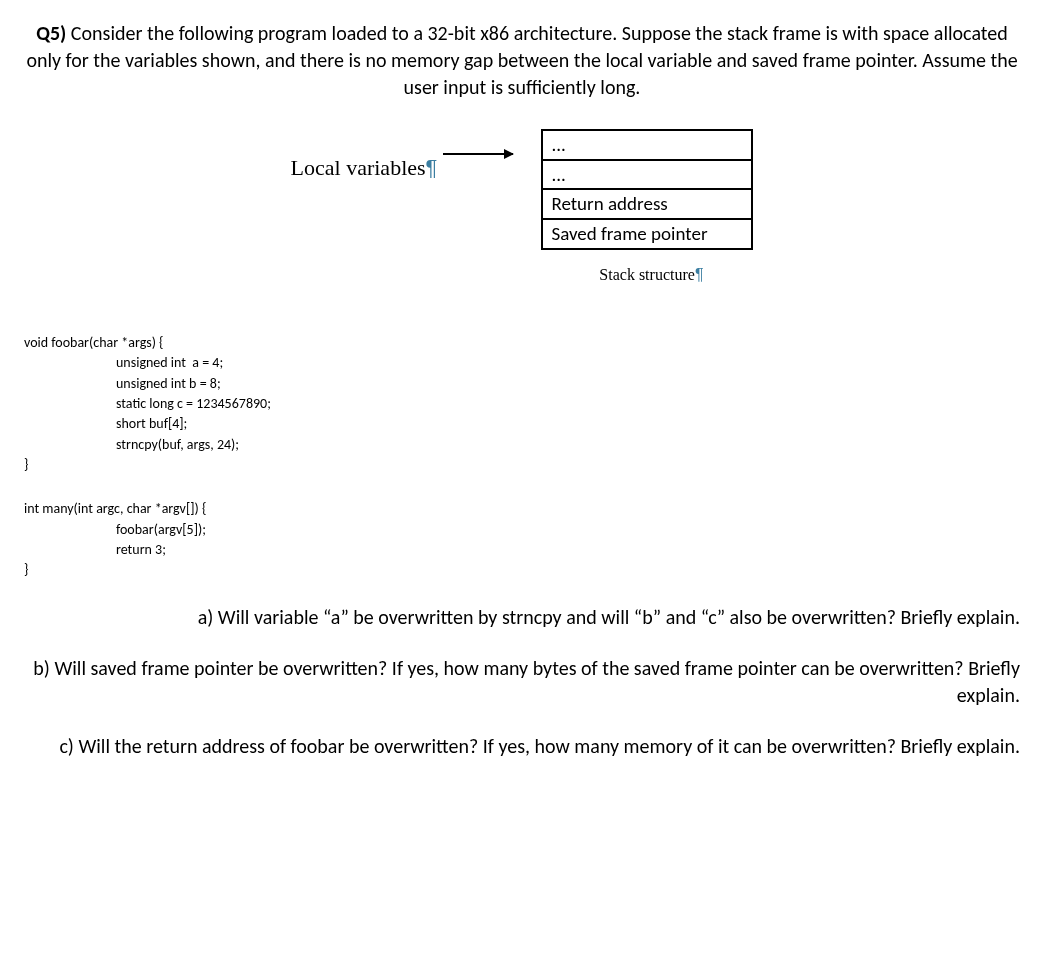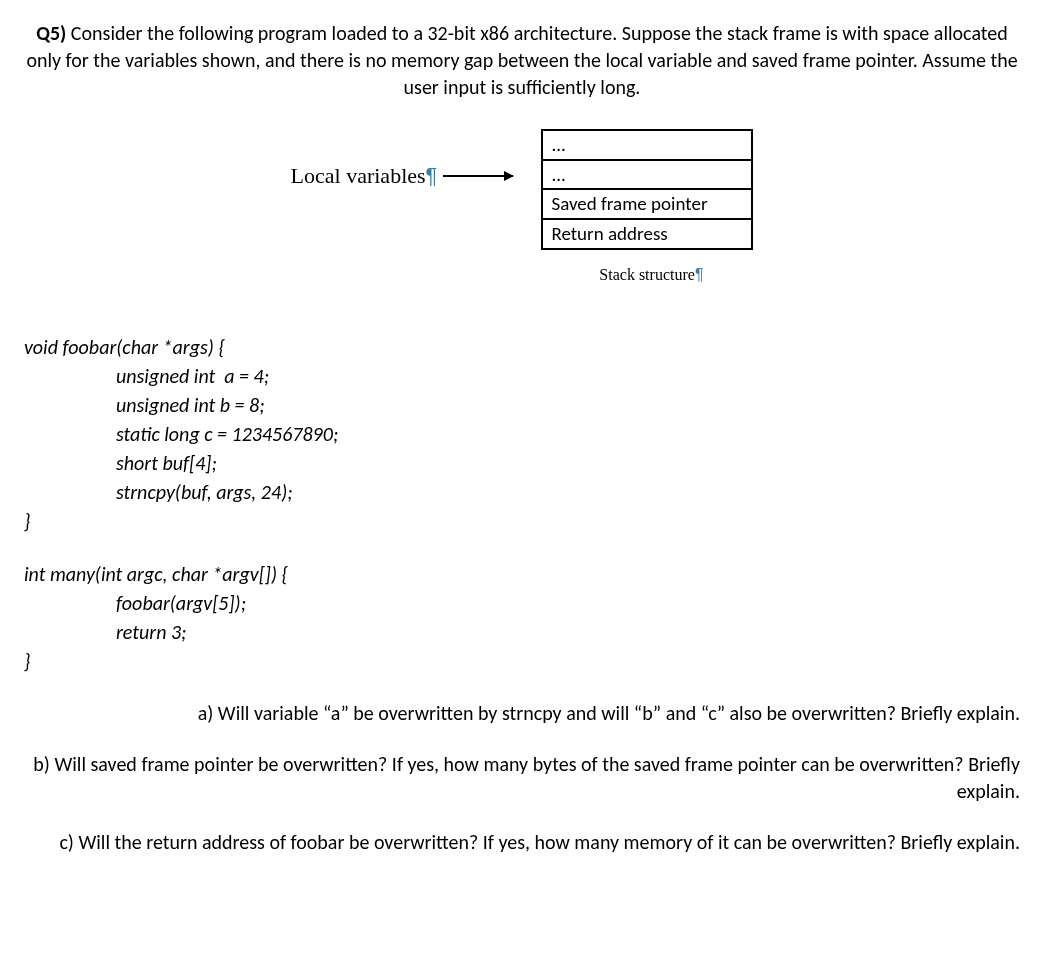--- a/index.html
+++ b/index.html
@@ -16,22 +16,21 @@
     .question-label { font-weight: bold; }
     .diagram-area {
       display: flex;
       justify-content: center;
       align-items: flex-start;
       margin: 28px 0 48px 0;
       position: relative;
     }
     .diagram-left {
       display: flex;
-      align-items: center;
-      margin-top: 32px;
+      margin-top: 24px;
       margin-right: 16px;
     }
     .local-var-label {
       font-family: "Times New Roman", serif;
       font-size: 22px;
     }
     .pilcrow {
       color: #3b7ea1;
       font-family: Arial, sans-serif;
     }
@@ -66,25 +65,24 @@
     .stack-caption {
       font-family: "Times New Roman", serif;
       font-size: 16px;
       text-align: center;
       margin-top: 14px;
       padding-left: 20px;
     }
     .stack-block { display: flex; flex-direction: column; }
     .code-block {
       font-family: Calibri, Arial, sans-serif;
-      font-size: 20px;
+      font-size: 14px;
       line-height: 1.45;
       margin-bottom: 24px;
       white-space: pre;
-      font-style: italic;
     }
     .indent { padding-left: 92px; display: inline-block; }
     .question-part { margin-bottom: 24px; text-align: right; }
   </style>
 </head>
 <body>
 
 <div class="question-intro">
   <span class="question-label">Q5)</span><span> Consider the following program loaded to a 32-bit x86 architecture. Suppose the stack frame is with space allocated only for the variables shown, and there is no memory gap between the local variable and saved frame pointer. Assume the user input is sufficiently long.</span>
 </div>
@@ -97,24 +95,24 @@
   <div class="stack-block">
     <table class="stack-table">
       <tbody>
           <tr>
             <td>...</td>
           </tr>
       <tr>
             <td>...</td>
           </tr>
       <tr>
-            <td>Saved frame pointer</td>
+            <td>Return address</td>
           </tr>
       <tr>
-            <td>Return address</td>
+            <td>Saved frame pointer</td>
           </tr>
     </tbody>
       </table>
     <div class="stack-caption"><span>Stack structure</span><span class="pilcrow">¶</span></div>
   </div>
 </div>
 
 <div class="code-block"><span>void foobar(char *args) {</span>
 <span class="indent">unsigned int  a = 4;</span>
 <span class="indent">unsigned int b = 8;</span>

